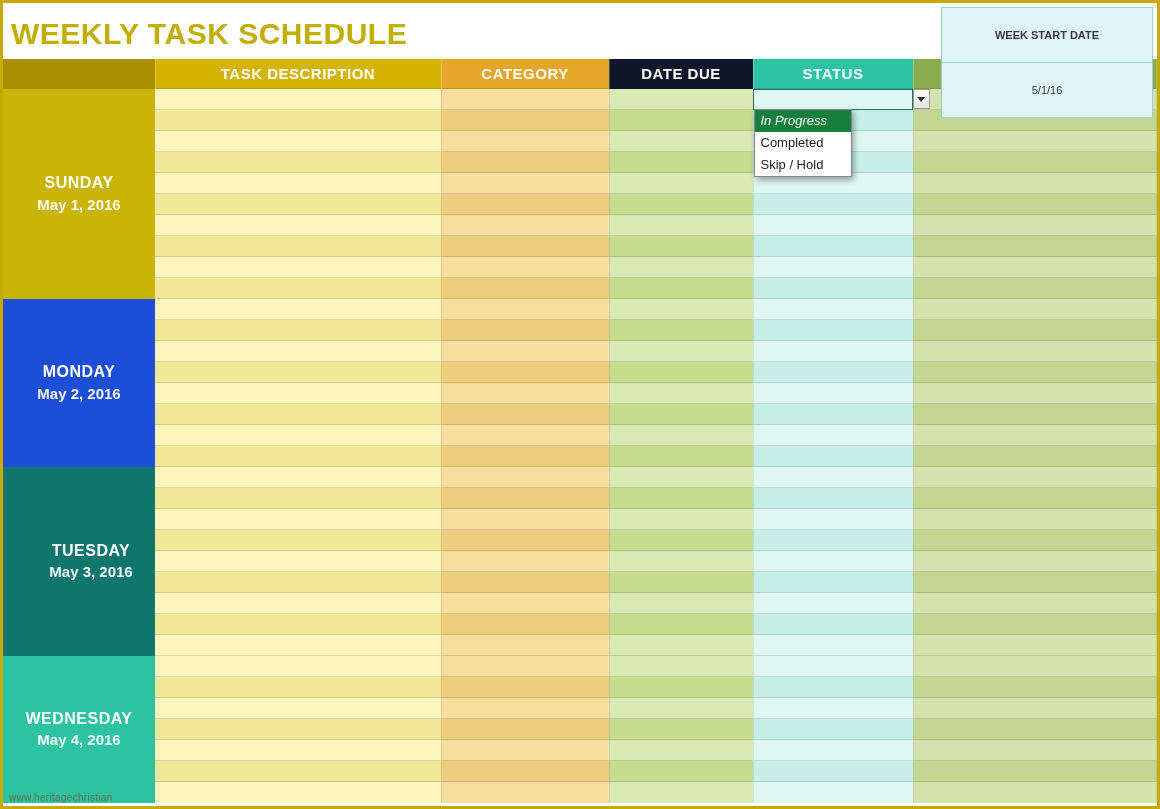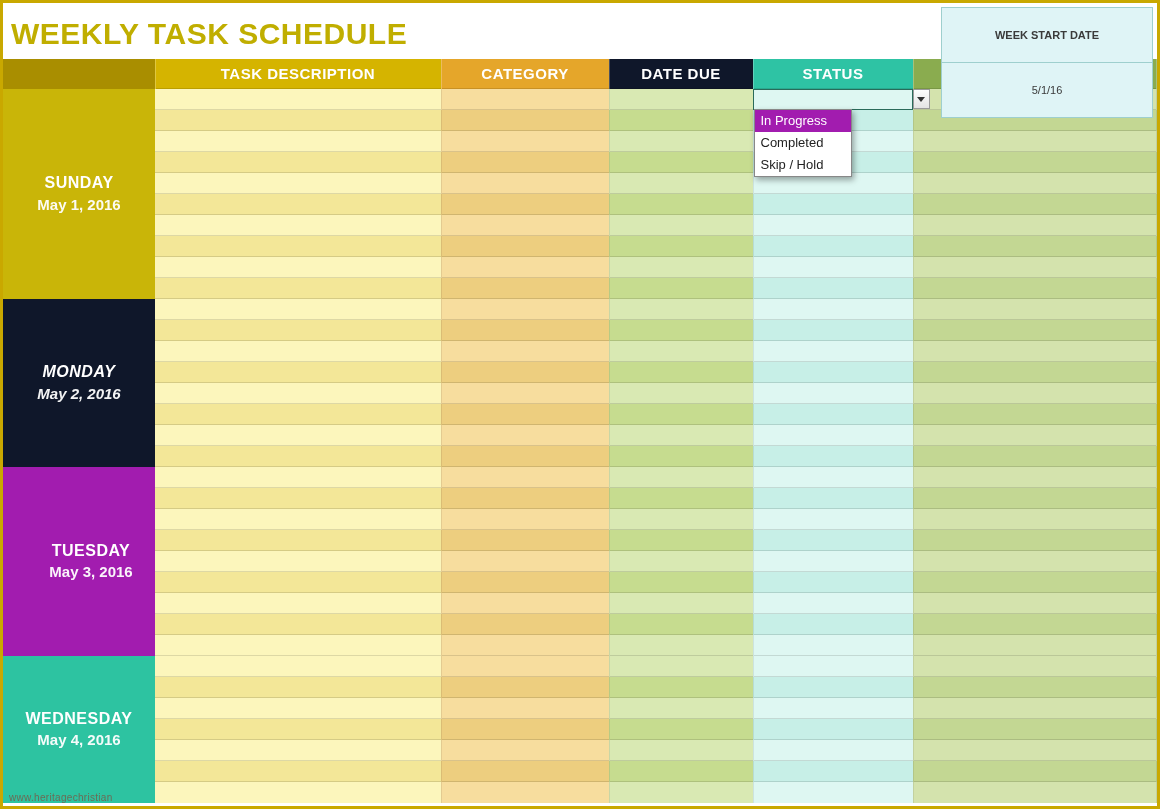--- a/index.html
+++ b/index.html
@@ -75,22 +75,22 @@
     vertical-align: middle;
     color: #fff;
     font-weight: bold;
     font-size: 15px;
     line-height: 1.15;
     border: none;
   }
   td.daycell .dname { display: block; font-size: 16px; letter-spacing: 0.5px; }
   td.daycell .ddate { display: block; font-size: 15px; font-weight: 600; margin-top: 3px; opacity: 0.95; }
   .day-0 { background: #c9b508; }
-  .day-1 { background: #0f172a; font-style: italic; }
-  .day-2 { background: #a21caf; padding-left: 24px; }
+  .day-1 { background: #1d4ed8; }
+  .day-2 { background: #0f766e; padding-left: 24px; }
   .day-3 { background: #2dc3a1; }
   
   .lt  { background: #fcf6bc; }
   .dk  { background: #f3e798; }
   .clt { background: #f7dd9e; }
   .cdk { background: #edce7f; }
   .dlt { background: #d9e9b3; }
   .ddk { background: #c6dc8f; }
   .slt { background: #def7f2; }
   .sdk { background: #c7efe7; }
@@ -134,22 +134,23 @@
     font-size: 13px;
     color: #222;
   }
   .dd-list div {
     padding: 2px 6px;
     line-height: 18px;
     white-space: nowrap;
     cursor: pointer;
   }
   .dd-list div.sel {
-    background: #a21caf;
+    background: #15803d;
     color: #fff;
+    font-style: italic;
   }
   .watermark {
     position: absolute;
     left: 6px;
     bottom: 3px;
     font-size: 10px;
     color: #6b6b55;
     letter-spacing: 0.3px;
   }
 </style>

